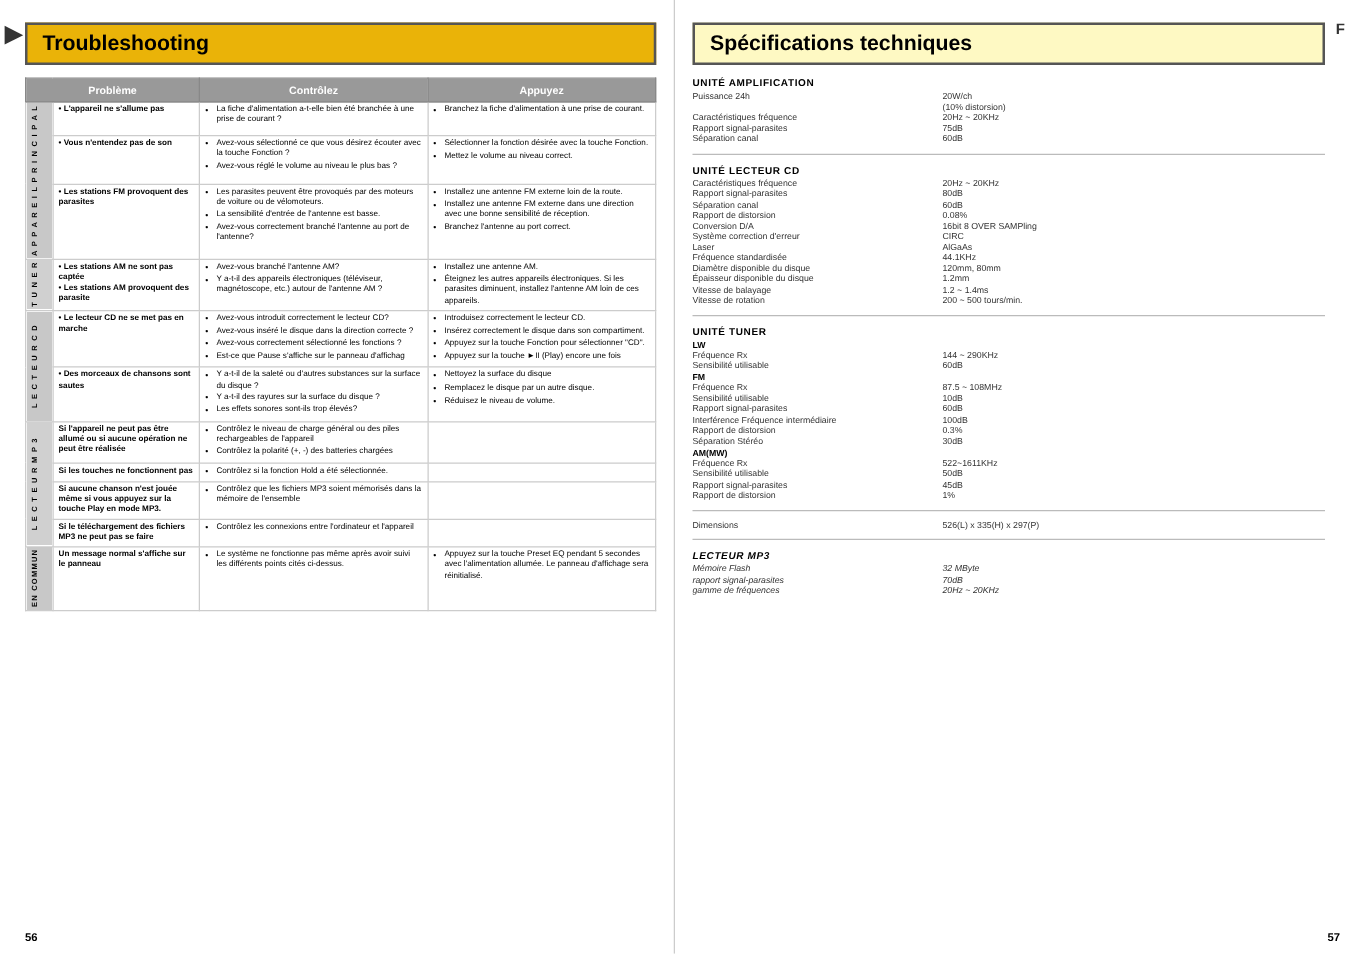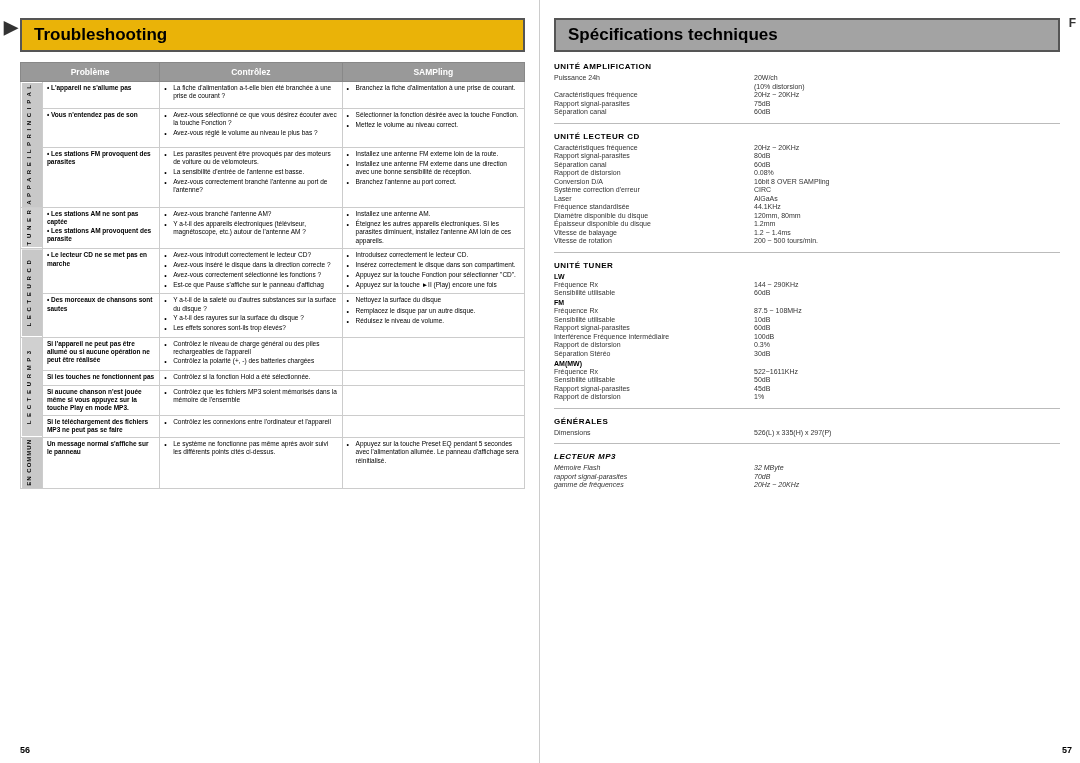--- a/index.html
+++ b/index.html
@@ -34,21 +34,21 @@
       border: 2px solid #555;
       padding: 5px 12px;
       margin-bottom: 10px;
       display: inline-block;
       width: 100%;
     }
     .left-page .page-title {
       background: #eab308;
     }
     .right-page .page-title {
-      background: #a3a3a3;
+      background: #fef9c3;
     }
 
     
     .trouble-table {
       width: 100%;
       border-collapse: collapse;
       font-size: 7px;
     }
     .trouble-table .header-row th {
       background: #999;
@@ -175,21 +175,21 @@
 
   <div class="left-page">
     <div class="left-corner-mark">▶</div>
     <div class="page-title">Troubleshooting</div>
 
     <table class="trouble-table">
       <thead>
         <tr class="header-row">
           <th colspan="2">Problème</th>
           <th>Contrôlez</th>
-          <th>SAMPling</th>
+          <th>Appuyez</th>
         </tr>
       </thead>
       <tbody id="trouble-body">
       <tr>
             <td rowspan="3" class="section-label" style="background: rgb(200, 200, 200);">A P P A R E I L P R I N C I P A L</td>
             <td class="problem-col" style="font-size: 6.5px; font-weight: bold;">• L'appareil ne s'allume pas</td>
             <td class="control-col">
               <div class="bullet-item">
                 <span class="bullet">•</span>
                 <span>La fiche d'alimentation a-t-elle bien été branchée à une prise de courant ?</span>
@@ -545,21 +545,20 @@
           <div class="specs-row">
             <span class="specs-label">Rapport signal-parasites</span>
             <span class="specs-value">45dB</span>
           </div>
           <div class="specs-row">
             <span class="specs-label">Rapport de distorsion</span>
             <span class="specs-value">1%</span>
           </div>
         </div>
         <div class="specs-section">
-          <div class="specs-title">Générales</div>
           <div class="specs-row">
             <span class="specs-label">Dimensions</span>
             <span class="specs-value">526(L) x 335(H) x 297(P)</span>
           </div>
         </div>
         <div class="specs-section">
           <div class="specs-title">Lecteur MP3</div>
           <div class="specs-row">
             <span class="specs-label">Mémoire Flash</span>
             <span class="specs-value">32 MByte</span>

